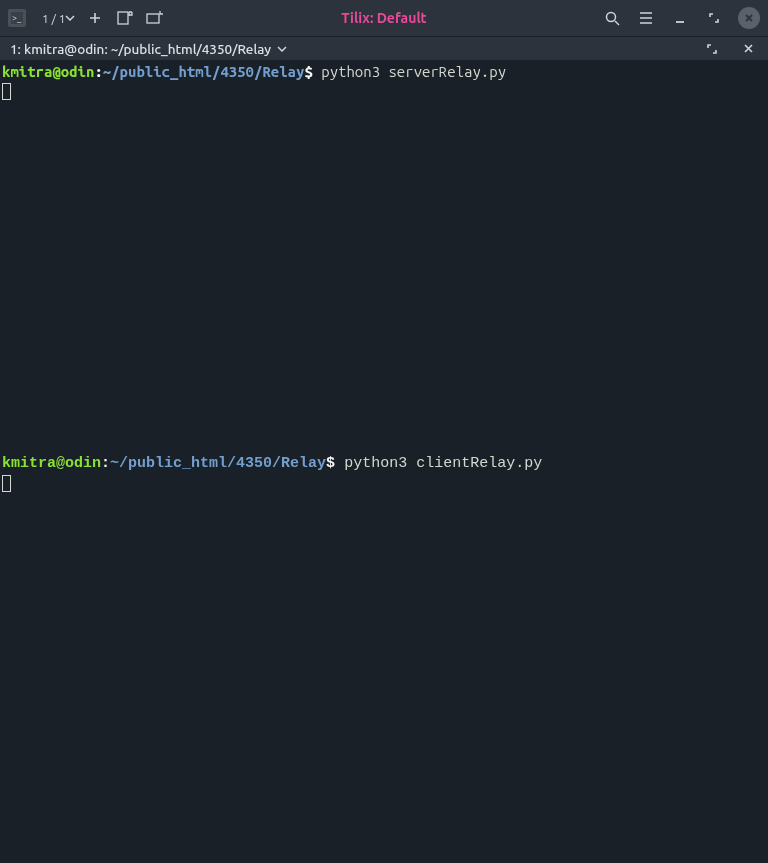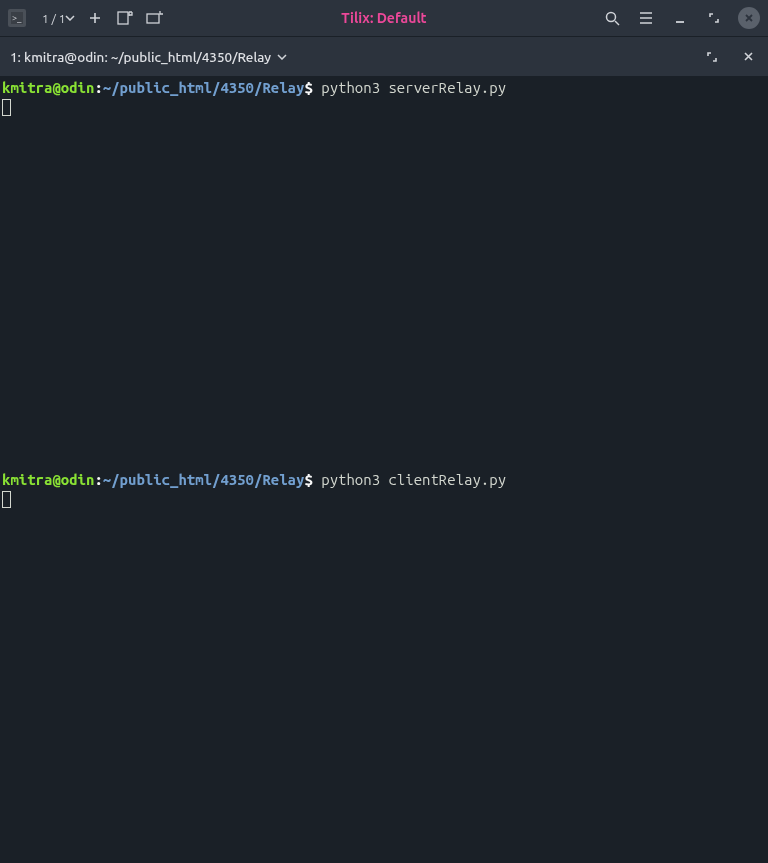--- a/index.html
+++ b/index.html
@@ -60,21 +60,21 @@
 .app-icon {
   width: 18px;
   height: 18px;
   background: #4a5058;
   border-radius: 2px;
   display: flex;
   align-items: center;
   justify-content: center;
 }
 .pane-header {
-  height: 40px;
+  height: 24px;
   background: #2c333d;
   display: flex;
   align-items: center;
   padding: 0 10px;
   gap: 8px;
   border-top: 1px solid #1a2027;
 }
 .pane-title {
   color: #e0e2e6;
   font-size: 13.5px;
@@ -95,21 +95,21 @@
 }
 .terminal {
   background: #1a2027;
   padding: 2px 2px;
   font-family: "Ubuntu Mono", "DejaVu Sans Mono", monospace;
   font-size: 15px;
   line-height: 1.35;
   white-space: pre;
 }
 .pane1 .terminal { height: 392px; }
-.pane2 .terminal { height: 318px; }
+.pane2 .terminal { height: 318px; font-family: Liberation Mono, monospace; }
 .prompt-user { color: #8ae234; font-weight: bold; }
 .prompt-colon { color: #f8f8f8; font-weight: bold; }
 .prompt-path { color: #729fcf; font-weight: bold; }
 .prompt-dollar { color: #f8f8f8; font-weight: bold; }
 .cmd { color: #d3d7cf; }
 .cursor-block {
   display: inline-block;
   width: 9px;
   height: 17px;
   border: 1px solid #d3d7cf;

